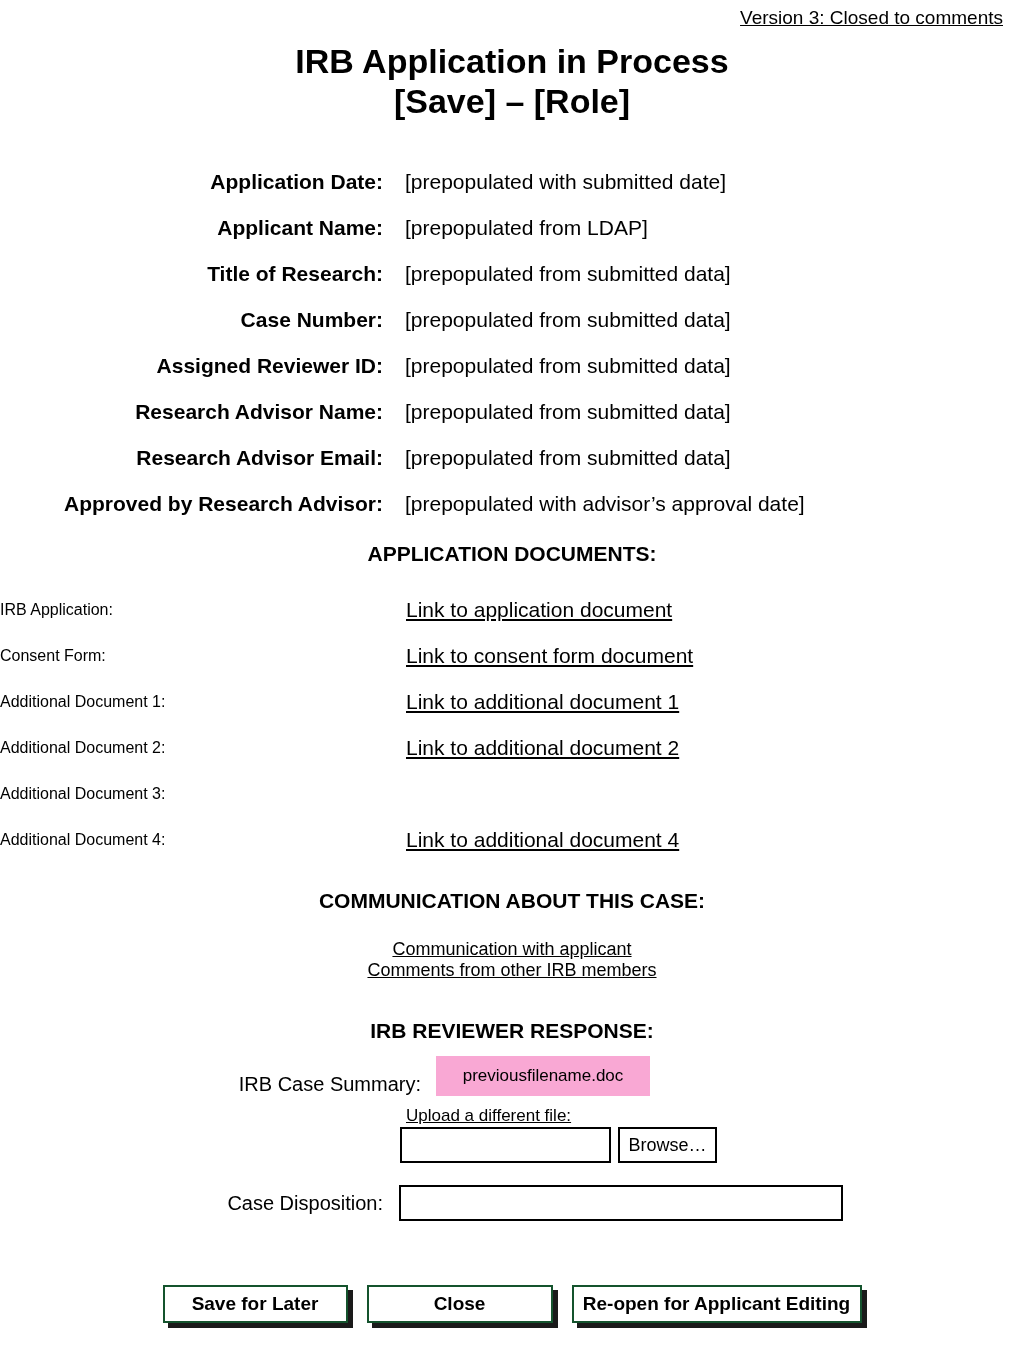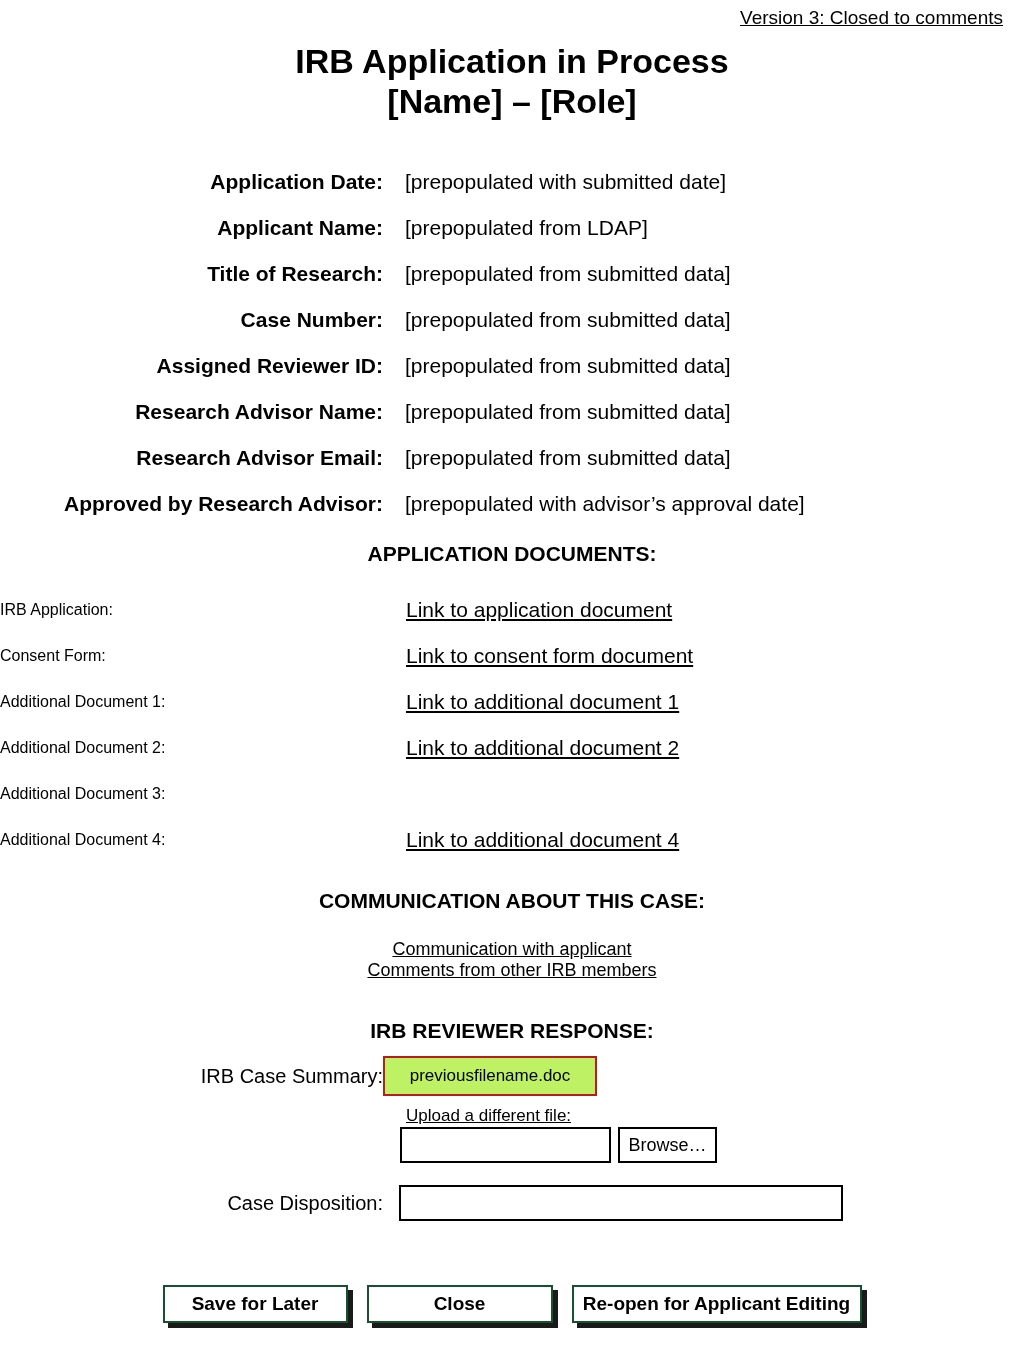--- a/index.html
+++ b/index.html
@@ -55,26 +55,27 @@
     margin-left: 23px;
     font-size: 21px;
     color: #000;
     text-decoration: underline;
     cursor: pointer;
   }
   .heading-comm { margin-top: 26px; }
   .comm-links { margin-top: 26px; text-align: center; font-size: 18px; line-height: 21px; }
   .comm-link { display: block; color: #000; text-decoration: underline; cursor: pointer; }
   .heading-reviewer { margin-top: 38px; }
-  .summary-row { display: flex; align-items: center; height: 40px; margin-top: 13px; }
+  .summary-row { display: flex; align-items: flex-end; height: 40px; margin-top: 13px; padding-left: 38px; }
   .summary-row .slabel { width: 383px; text-align: right; font-size: 20px; flex: none; }
   .current-file-box {
+    margin-left: 15px;
     width: 214px; height: 40px;
-    border: 2px solid #b91c1c;
-    background: #bef264;
+    border: 2px solid #f9a8d4;
+    background: #f9a8d4;
     display: flex; align-items: center; justify-content: center;
     font-size: 17px;
   }
   .upload-label {
     margin: 10px 0 0 406px;
     font-size: 17px;
     line-height: 20px;
     text-decoration: underline;
   }
   .upload-row { margin: 1px 0 0 400px; display: flex; align-items: stretch; height: 36px; }
@@ -126,21 +127,21 @@
 </style>
 </head>
 <body>
 
 <div class="version-row">
   <span class="version-link">Version 3: Closed to comments</span>
 </div>
 
 <div class="page-title">
   <div>IRB Application in Process</div>
-  <div>[Name] – [Role]</div>
+  <div>[Save] – [Role]</div>
 </div>
 
 <div class="fields">
   <div class="frow">
     <span class="flabel">Application Date:</span>
     <span class="fvalue">[prepopulated with submitted date]</span>
   </div>
   <div class="frow">
     <span class="flabel">Applicant Name:</span>
     <span class="fvalue">[prepopulated from LDAP]</span>

